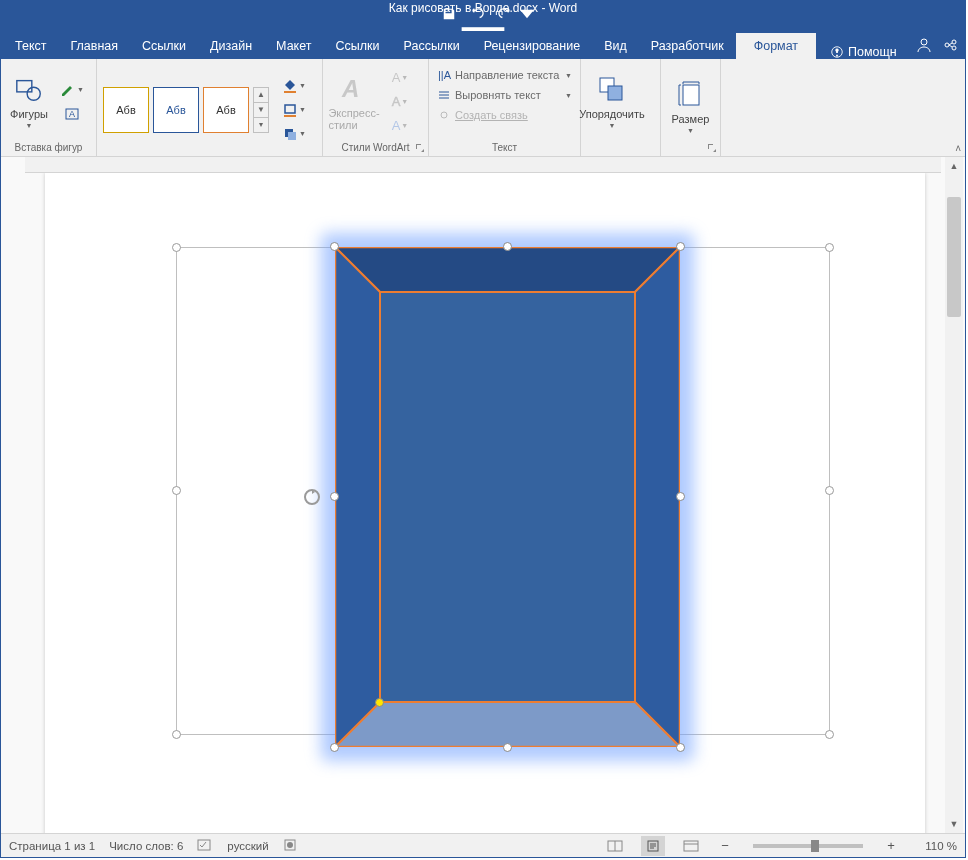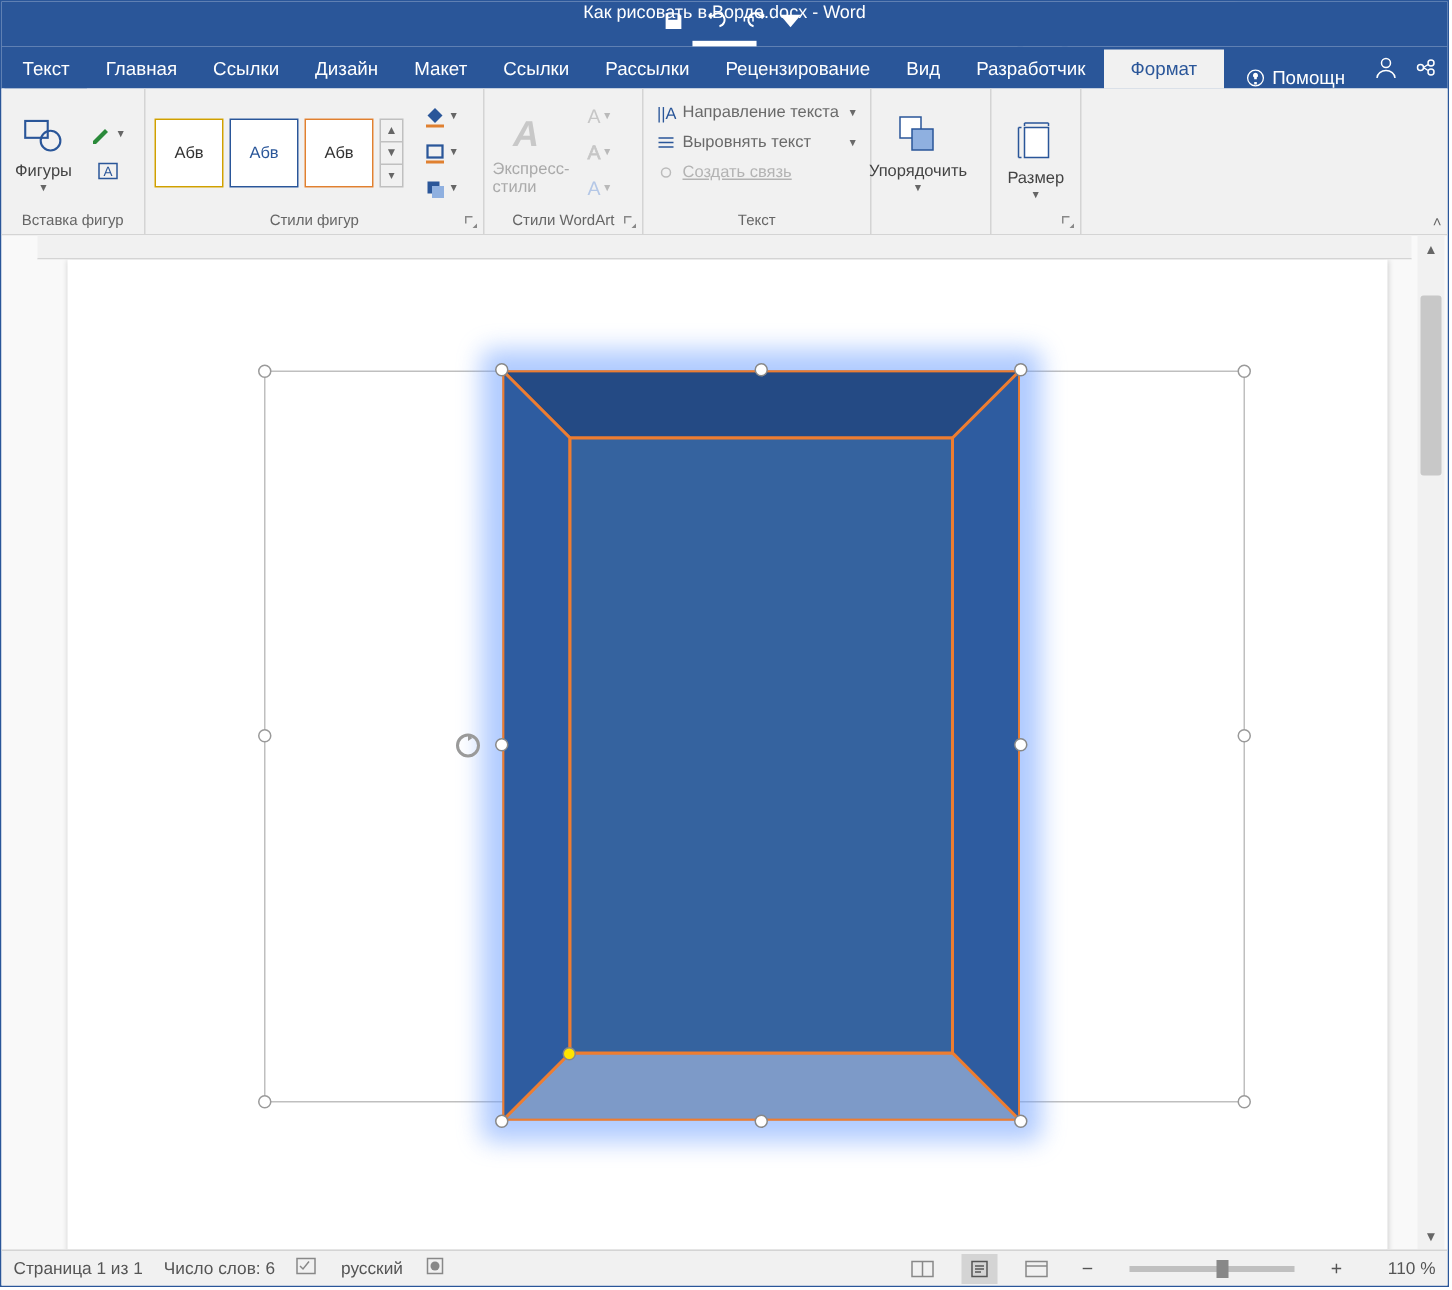--- a/index.html
+++ b/index.html
@@ -246,25 +246,20 @@
             </div>
           <div class="smallbtn">
               <svg width="16" height="16">
                 <rect x="3" y="3" width="8" height="8" fill="#2a5699"></rect>
                 <rect x="6" y="6" width="8" height="8" fill="#8fb0e0"></rect>
               </svg>
               <span class="dd">▼</span>
             </div>
         </div>
       </div>
-      <div class="rg-label"><span>Стили фигур</span>
-        <svg class="launcher" viewBox="0 0 10 10">
-            <path fill="#888" d="M1 1h5v1H2v4H1zM4 4l5 5M9 6v3H6"></path>
-          </svg>
-      </div>
     </div>
 
     <div class="ribbon-group" style="width:106px;">
       <div class="rg-body">
         <div class="bigbtn disabled">
           <div class="ico">
               <svg viewBox="0 0 32 32">
                 <text x="4" y="24" font-size="24" fill="#c8c8c8" font-style="italic" font-weight="bold">A</text>
               </svg>
             </div>

